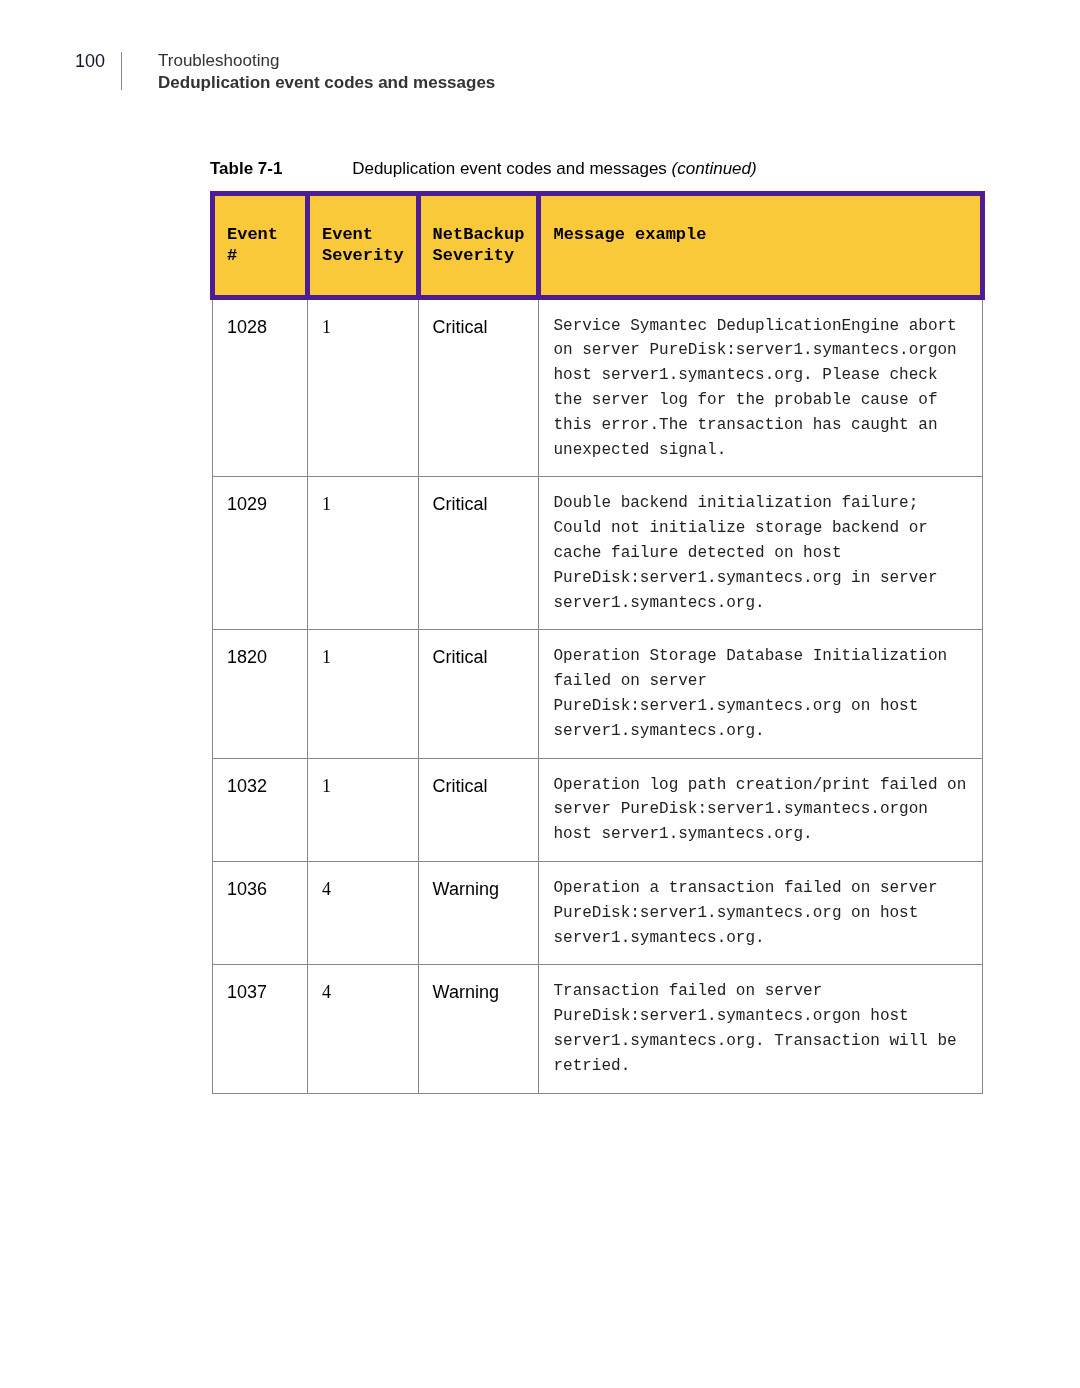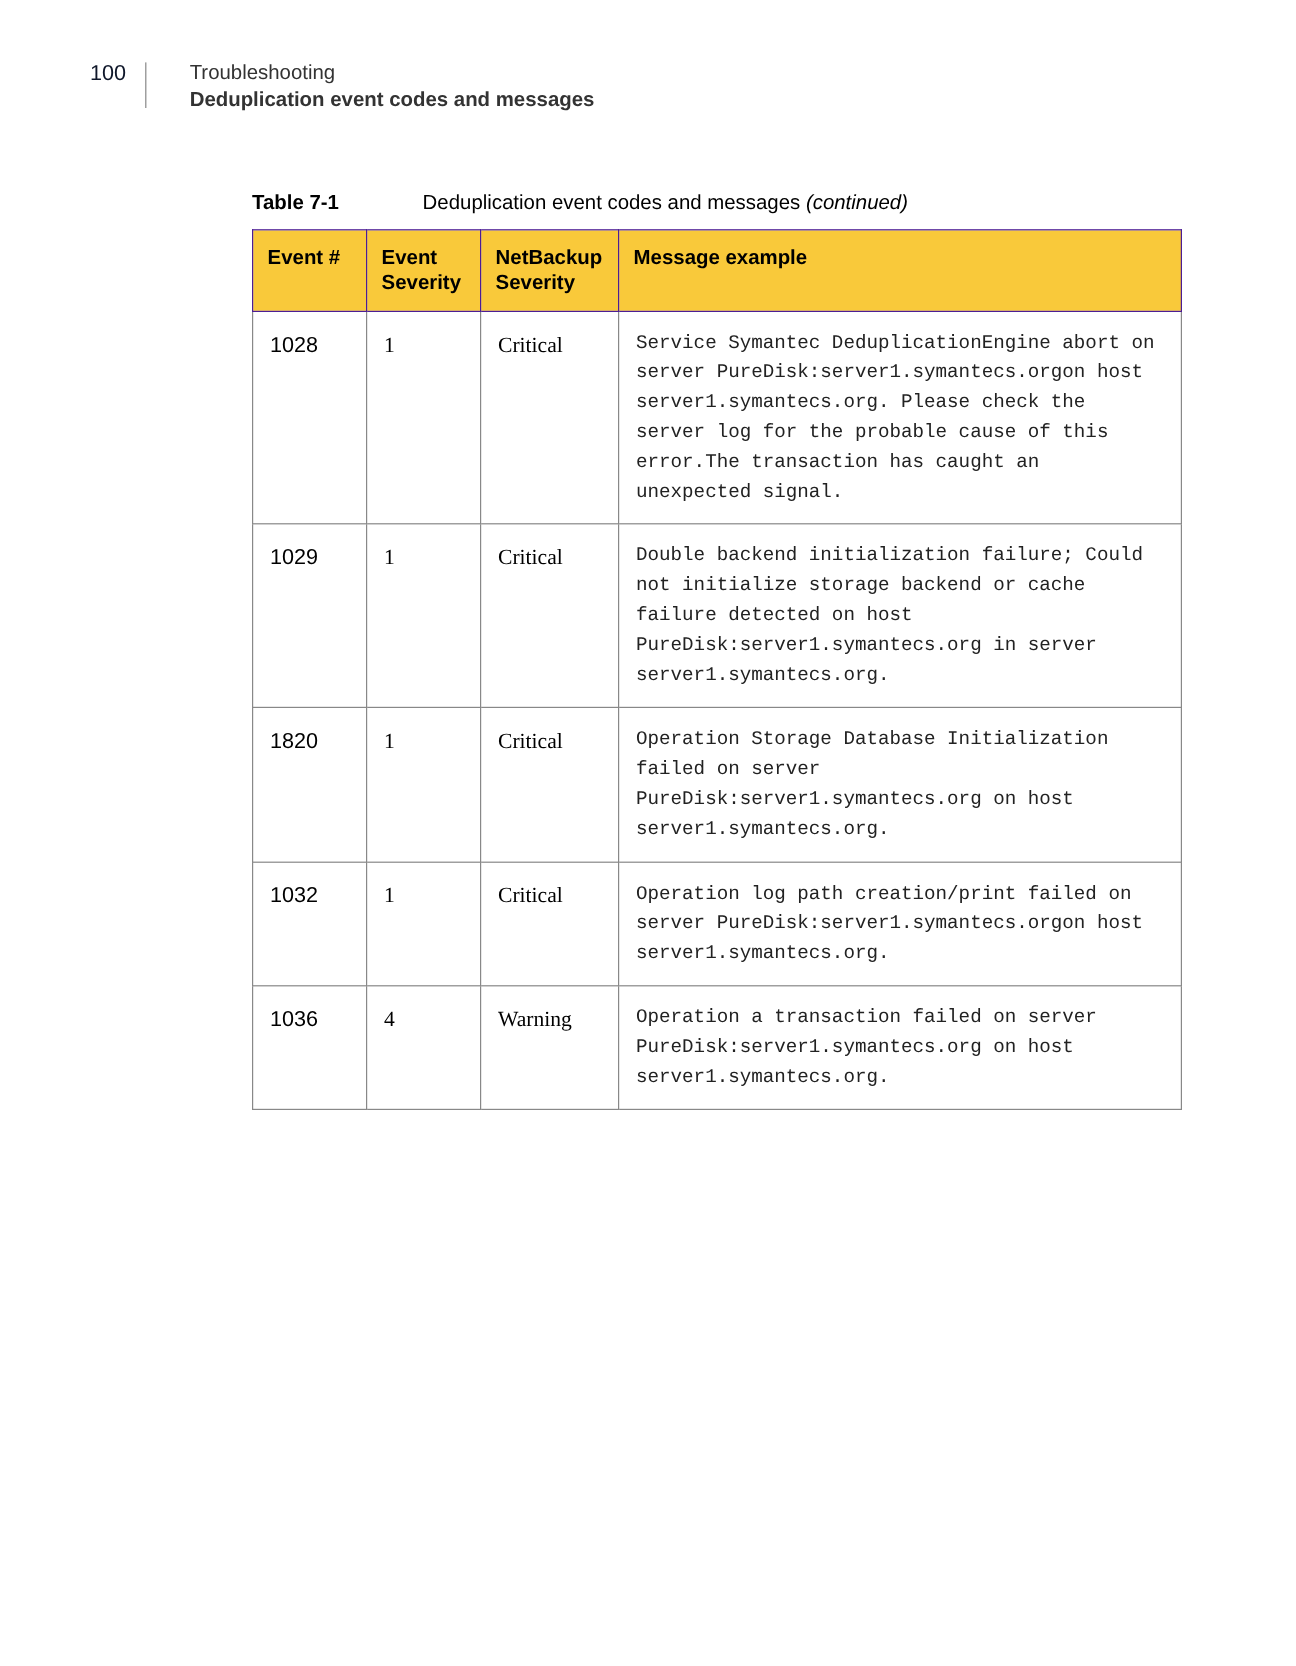--- a/index.html
+++ b/index.html
@@ -57,47 +57,47 @@
       font-weight: 400;
     }
     table {
       border-collapse: collapse;
       width: 775px;
     }
     thead tr {
       background: #f9c93a;
     }
     th {
-      font-family: Liberation Sans, sans-serif;
+      font-family: Liberation Mono, monospace;
       font-weight: 700;
       font-size: 17px;
       text-align: left;
-      padding: 12px 12px;
-      border: 1px solid #4c1d95;
+      padding: 28px 12px;
+      border: 5px solid #4c1d95;
       vertical-align: top;
       line-height: 1.25;
     }
     td {
       border: 1px solid #888;
       padding: 14px 14px;
       vertical-align: top;
       font-size: 18px;
       line-height: 1.5;
     }
     td.event-num {
       width: 95px;
       font-family: Liberation Sans, sans-serif;
     }
     td.ev-sev {
       width: 95px;
       font-family: Georgia, serif;
     }
     td.nb-sev {
       width: 115px;
-      font-family: Liberation Serif, serif;
+      font-family: Liberation Sans, sans-serif;
     }
     td.msg {
       font-family: 'Courier New', Courier, monospace;
       font-size: 16px;
       line-height: 1.55;
       color: #222;
     }
     th.col-event { width: 95px; }
     th.col-evsev { width: 95px; }
     th.col-nbsev { width: 115px; }
@@ -153,15 +153,21 @@
         <td class="ev-sev">1</td>
         <td class="nb-sev">Critical</td>
         <td class="msg">Operation log path creation/print failed on server PureDisk:server1.symantecs.orgon host server1.symantecs.org.</td>
       </tr>
       <tr>
         <td class="event-num">1036</td>
         <td class="ev-sev">4</td>
         <td class="nb-sev">Warning</td>
         <td class="msg">Operation a transaction failed on server PureDisk:server1.symantecs.org on host server1.symantecs.org.</td>
       </tr>
+      <tr>
+        <td class="event-num">1037</td>
+        <td class="ev-sev">4</td>
+        <td class="nb-sev">Warning</td>
+        <td class="msg">Transaction failed on server PureDisk:server1.symantecs.orgon host server1.symantecs.org. Transaction will be retried.</td>
+      </tr>
     </tbody>
   </table>
 </div>
 
 </body></html>

